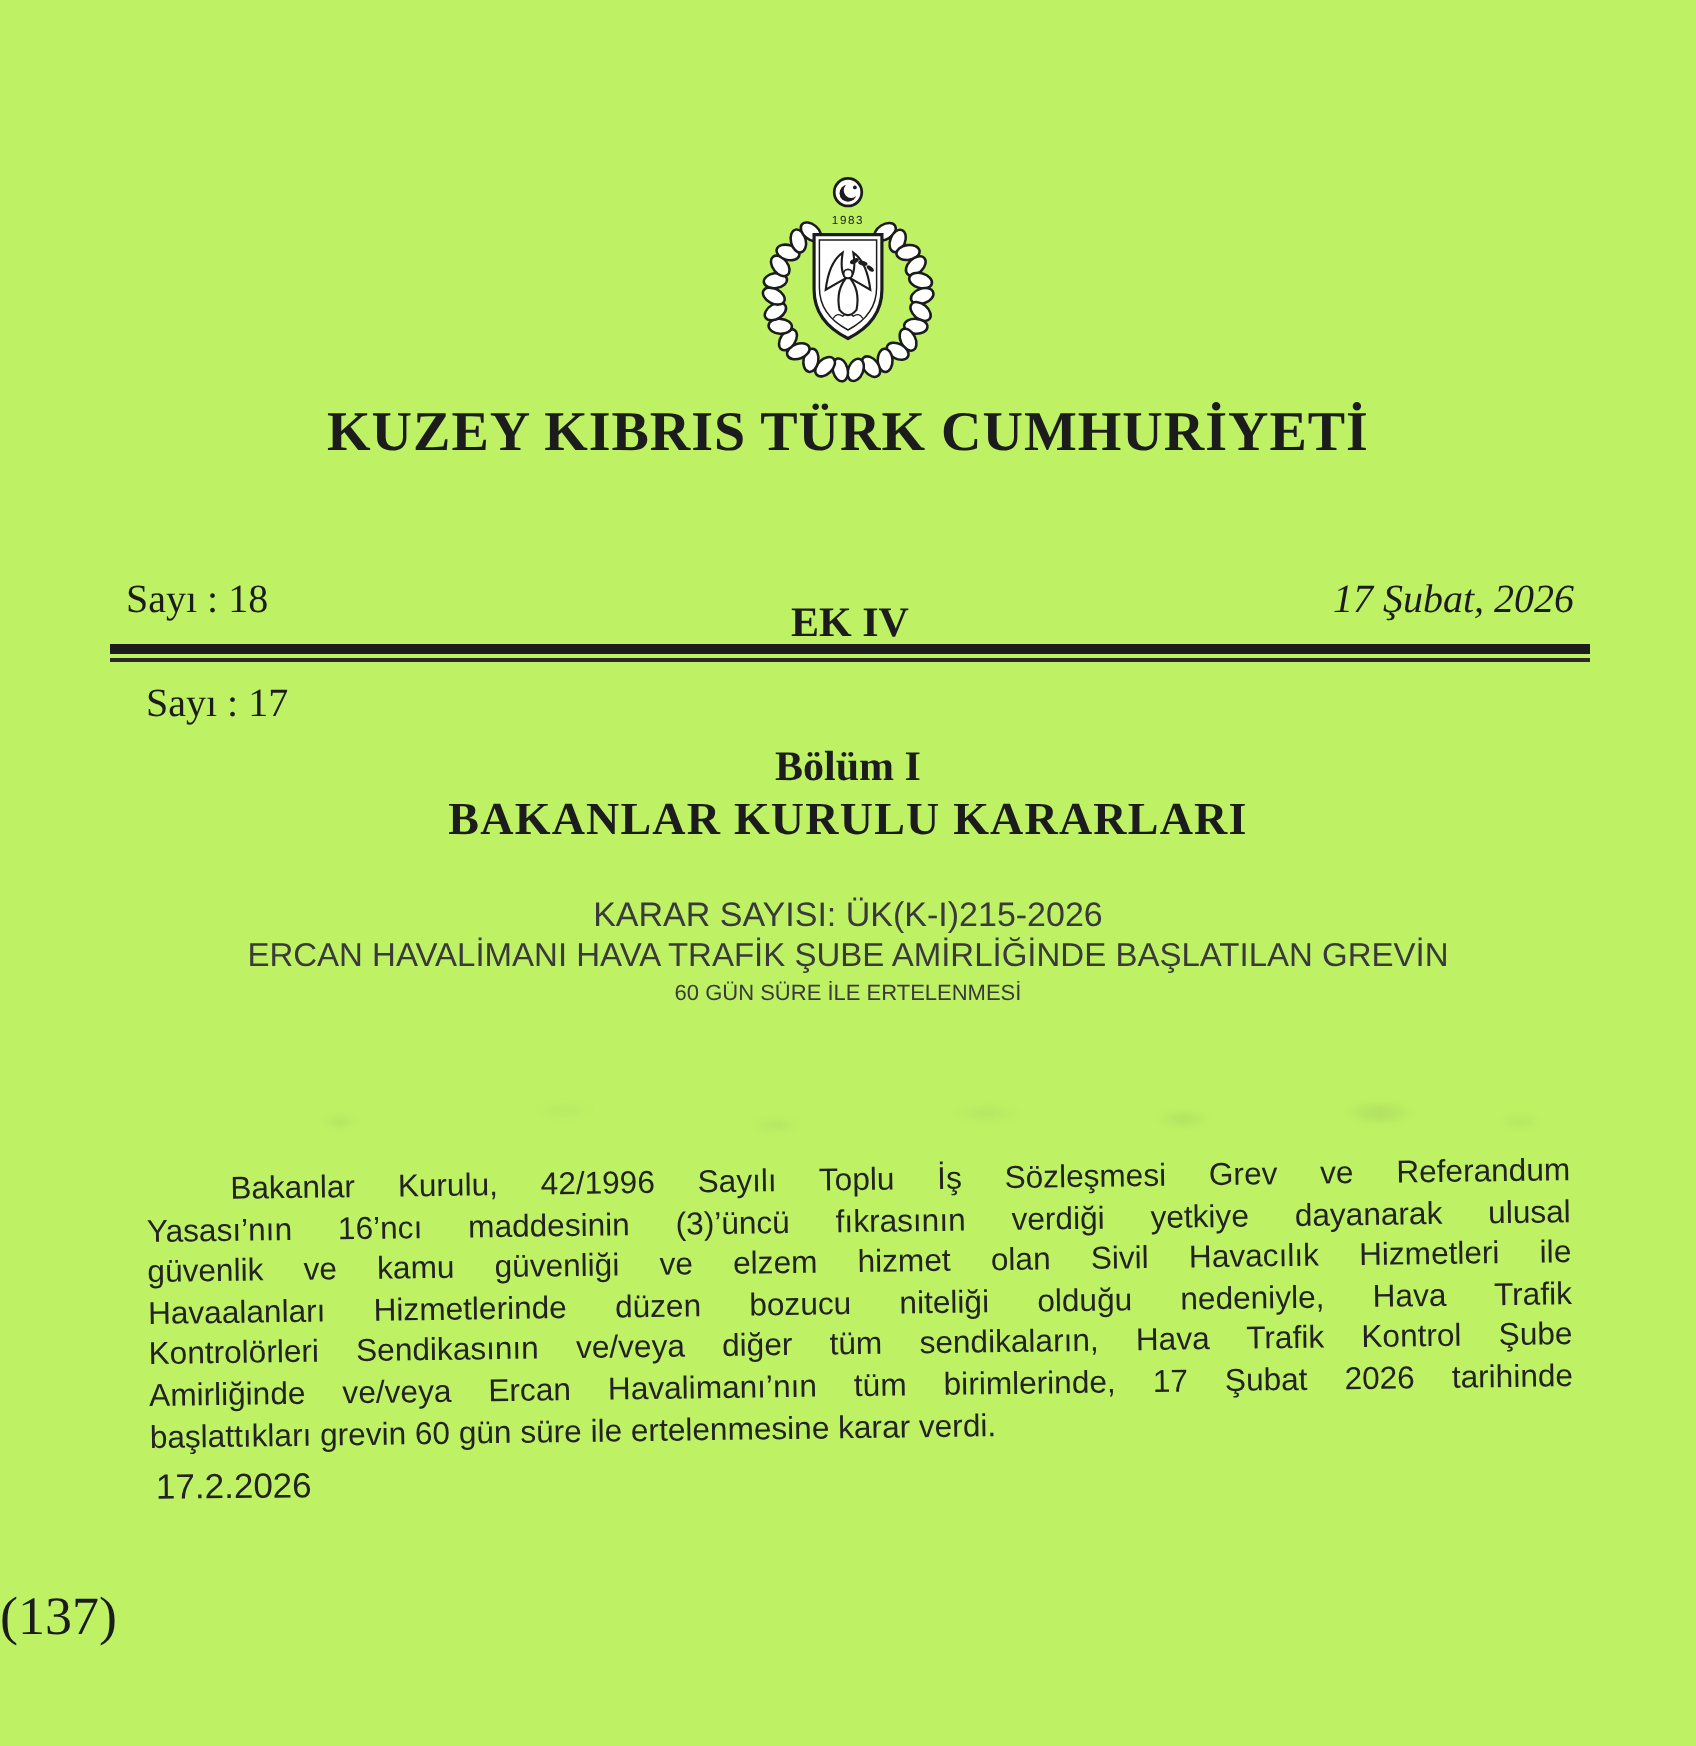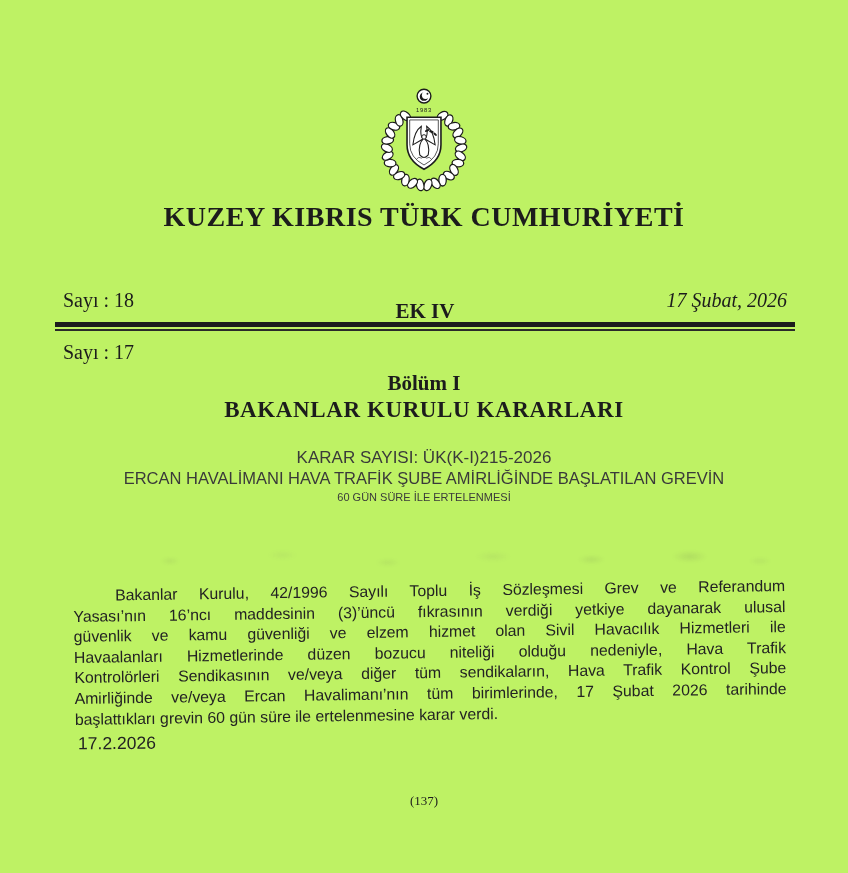--- a/index.html
+++ b/index.html
@@ -17,21 +17,21 @@
   
   .meta-row{top:289px;left:55px;width:740px;height:24px;font-size:20px;}
   .meta-left{position:absolute;left:8px;top:0;}
   .meta-center{position:absolute;left:0;width:100%;text-align:center;top:-1px;
     font-weight:bold;font-size:21px;margin-top:11px;}
   .meta-right{position:absolute;right:8px;top:0;font-style:italic;}
   
   .rule{top:322px;left:55px;width:740px;}
   .rule .thick{height:5px;background:#1c1c1c;}
   .rule .thin{height:2px;background:#2a2a2a;margin-top:2px;}
-  .issue2{top:341px;left:63px;font-size:20px;}
+  .issue2{top:341px;left:73px;font-size:20px;}
   
   .bolum{top:371px;left:0;width:100%;text-align:center;font-weight:bold;font-size:21px;}
   .kurul-title{top:397px;left:0;width:100%;text-align:center;font-weight:bold;
     font-size:23px;letter-spacing:.6px;}
   
   .karar-no,.subject1,.subject2{left:0;width:100%;text-align:center;
     font-family:"Liberation Sans",sans-serif;color:#3a3a3a;}
   .karar-no{top:448px;font-size:17px;}
   .subject1{top:469px;font-size:16.5px;}
   .subject2{top:491px;font-size:11px;}
@@ -48,21 +48,21 @@
       radial-gradient(16px 6px at 96% 60%, rgba(90,90,90,.16), transparent 70%);}
   
   .body-block{top:581px;left:74px;width:712px;
     font-family:"Liberation Sans",sans-serif;font-size:15.8px;line-height:20.6px;
     color:#232323;transform:rotate(-0.8deg);transform-origin:50% 50%;}
   .body-line{text-align:justify;text-align-last:justify;white-space:nowrap;}
   .body-line.first{padding-left:42px;}
   .body-line.last{text-align-last:left;}
   .doc-date{top:733px;left:78px;font-family:"Liberation Sans",sans-serif;
     font-size:17.5px;color:#232323;transform:rotate(-0.5deg);}
-  .page-num{top:793px;left:0;width:100%;text-align:center;font-size:13px;}
+  .page-num{top:793px;left:0;width:100%;text-align:left;font-size:27px;}
   
   .emblem{top:85px;left:371px;width:106px;height:107px;}
   .emblem svg{width:100%;height:100%;display:block;}
 </style>
 </head>
 <body>
 
 <div class="page">
 
   <div class="abs emblem">

